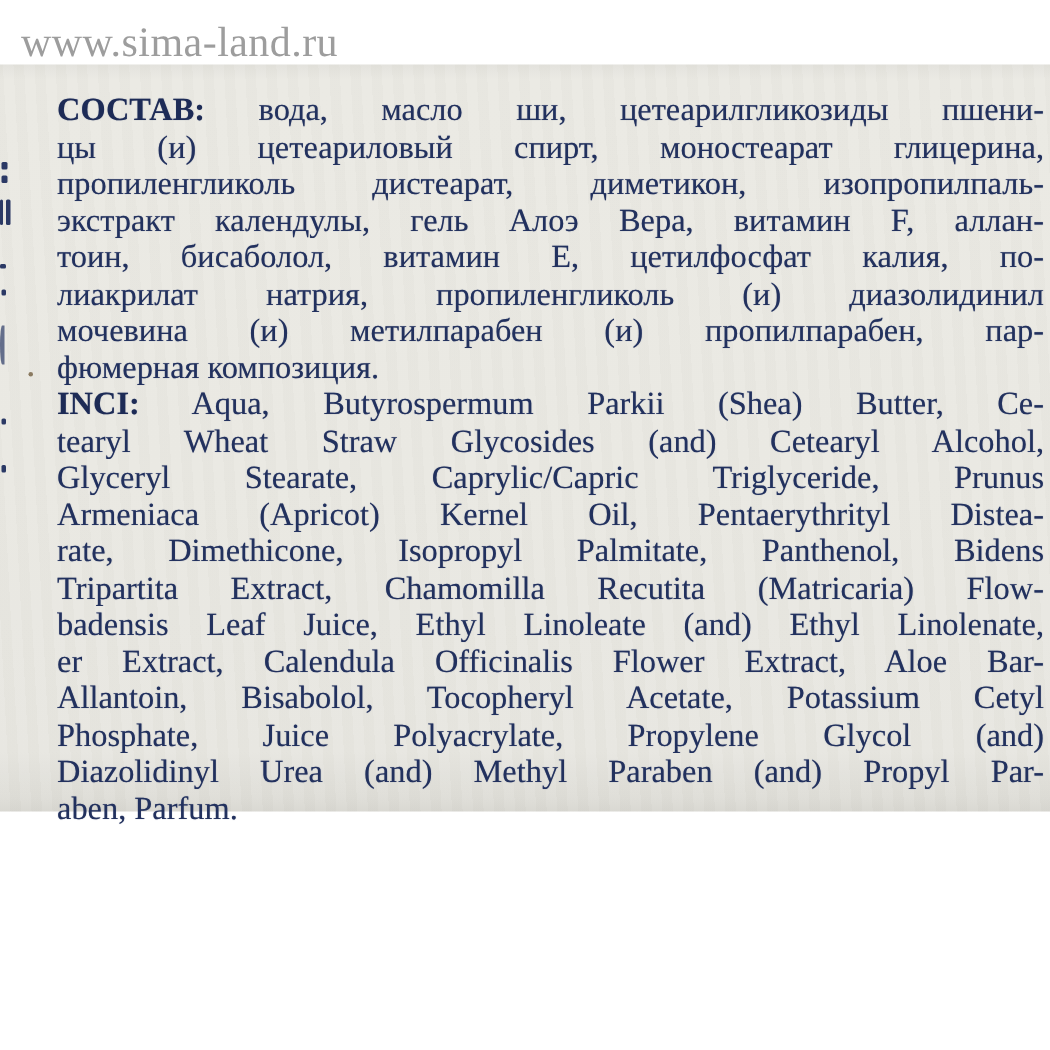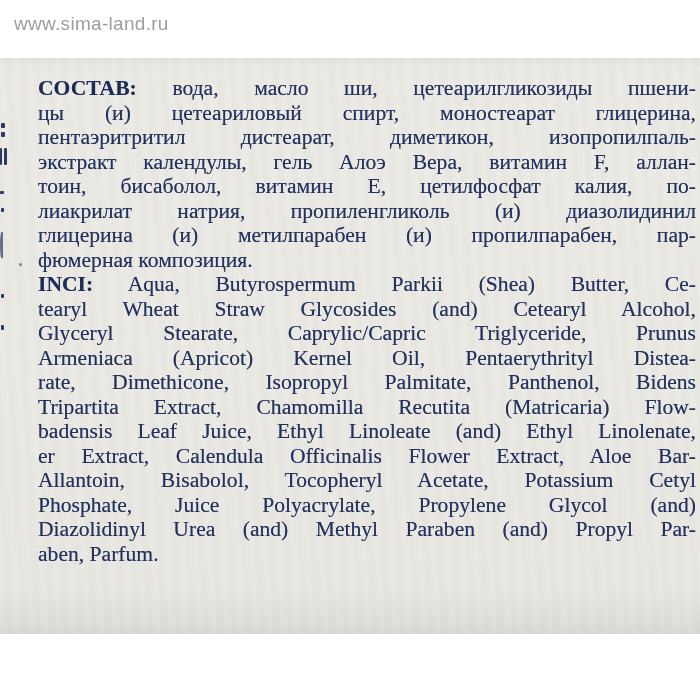--- a/index.html
+++ b/index.html
@@ -11,30 +11,30 @@
   }
   .stage {
     position: relative;
     width: 700px; height: 700px;
     background: #ffffff;
   }
   
   .watermark {
     position: absolute;
     left: 14px; top: 13px;
-    font-family: Liberation Sans, sans-serif;
-    font-size: 19px;
+    font-family: Liberation Serif, serif;
+    font-size: 28px;
     letter-spacing: 0.3px;
     color: #9d9d9d;
   }
   
   .label {
     position: absolute;
-    left: 0; top: 58px;
-    width: 700px; height: 576px;
+    left: 0; top: 43px;
+    width: 700px; height: 498px;
     background:
       repeating-linear-gradient(87deg, rgba(255,255,255,0.05) 0 7px, rgba(190,188,178,0.05) 7px 14px),
       linear-gradient(180deg, #e2e1db 0px, #eae9e3 10px, #e9e8e2 55%, #e7e6e0 92%, #deddd7 98%, #d7d6d0 100%);
   }
   .text-col {
     position: absolute;
     left: 38px; top: 18px;
     width: 658px;
     font-size: 21.6px;
     line-height: 24.5px;
@@ -86,25 +86,25 @@
       <span class="frag" style="left:1px; top:236px; width:3px; height:4px;"></span>
       <span class="frag" style="left:1px; top:267px; width:3px; height:5px;"></span>
       <span class="speck" style="left:19px; top:205px; width:3px; height:3px;"></span>
     </div>
 
     <div class="text-col">
 
       <div class="para">
         <div class="line"><span class="hd">СОСТАВ:</span> <span>вода, масло ши, цетеарилгликозиды пшени-</span></div>
         <div class="line">цы (и) цетеариловый спирт, моностеарат глицерина,</div>
-        <div class="line">пентаэритритил дистеарат, диметикон, изопропилпаль-</div>
+        <div class="line">пропиленгликоль дистеарат, диметикон, изопропилпаль-</div>
         <div class="line">экстракт календулы, гель Алоэ Вера, витамин F, аллан-</div>
         <div class="line">тоин, бисаболол, витамин Е, цетилфосфат калия, по-</div>
         <div class="line">лиакрилат натрия, пропиленгликоль (и) диазолидинил</div>
-        <div class="line">глицерина (и) метилпарабен (и) пропилпарабен, пар-</div>
+        <div class="line">мочевина (и) метилпарабен (и) пропилпарабен, пар-</div>
         <div class="line">фюмерная композиция.</div>
       </div>
 
       <div class="para">
         <div class="line"><span class="hd">INCI:</span> <span>Aqua, Butyrospermum Parkii (Shea) Butter, Ce-</span></div>
         <div class="line">tearyl Wheat Straw Glycosides (and) Cetearyl Alcohol,</div>
         <div class="line">Glyceryl Stearate, Caprylic/Capric Triglyceride, Prunus</div>
         <div class="line">Armeniaca (Apricot) Kernel Oil, Pentaerythrityl Distea-</div>
         <div class="line">rate, Dimethicone, Isopropyl Palmitate, Panthenol, Bidens</div>
         <div class="line">Tripartita Extract, Chamomilla Recutita (Matricaria) Flow-</div>

